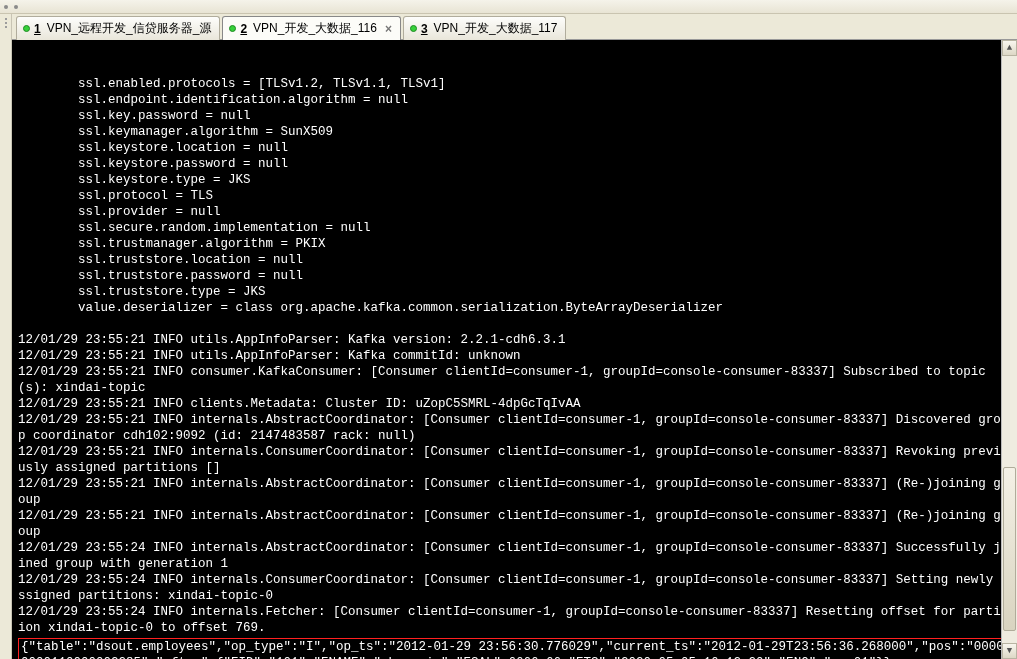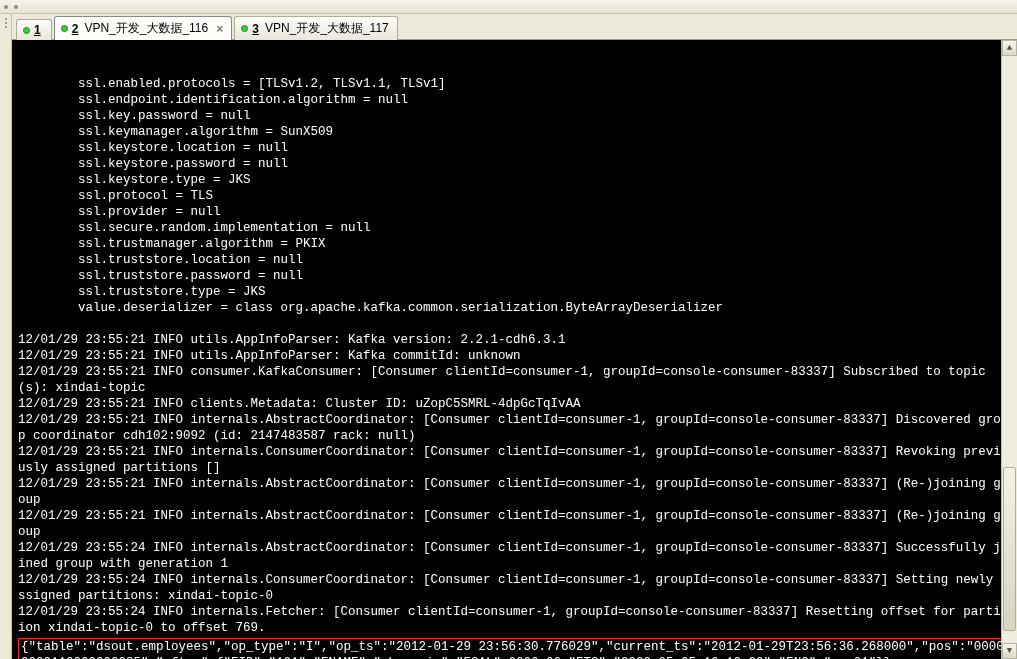--- a/index.html
+++ b/index.html
@@ -136,20 +136,21 @@
     <span class="gutter-dot"></span>
       <span class="gutter-dot"></span>
       <span class="gutter-dot"></span>
   </div>
 
   <div class="right-pane">
     <div class="tab-bar" id="tab-bar">
         <div class="tab">
           <span class="bullet green"></span>
           <span class="num">1</span>
+          <span>VPN_远程开发_信贷服务器_源</span>
         </div>
         <div class="tab active">
           <span class="bullet green"></span>
           <span class="num">2</span>
           <span>VPN_开发_大数据_116</span>
           <span class="close">×</span>
         </div>
         <div class="tab">
           <span class="bullet green"></span>
           <span class="num">3</span>

